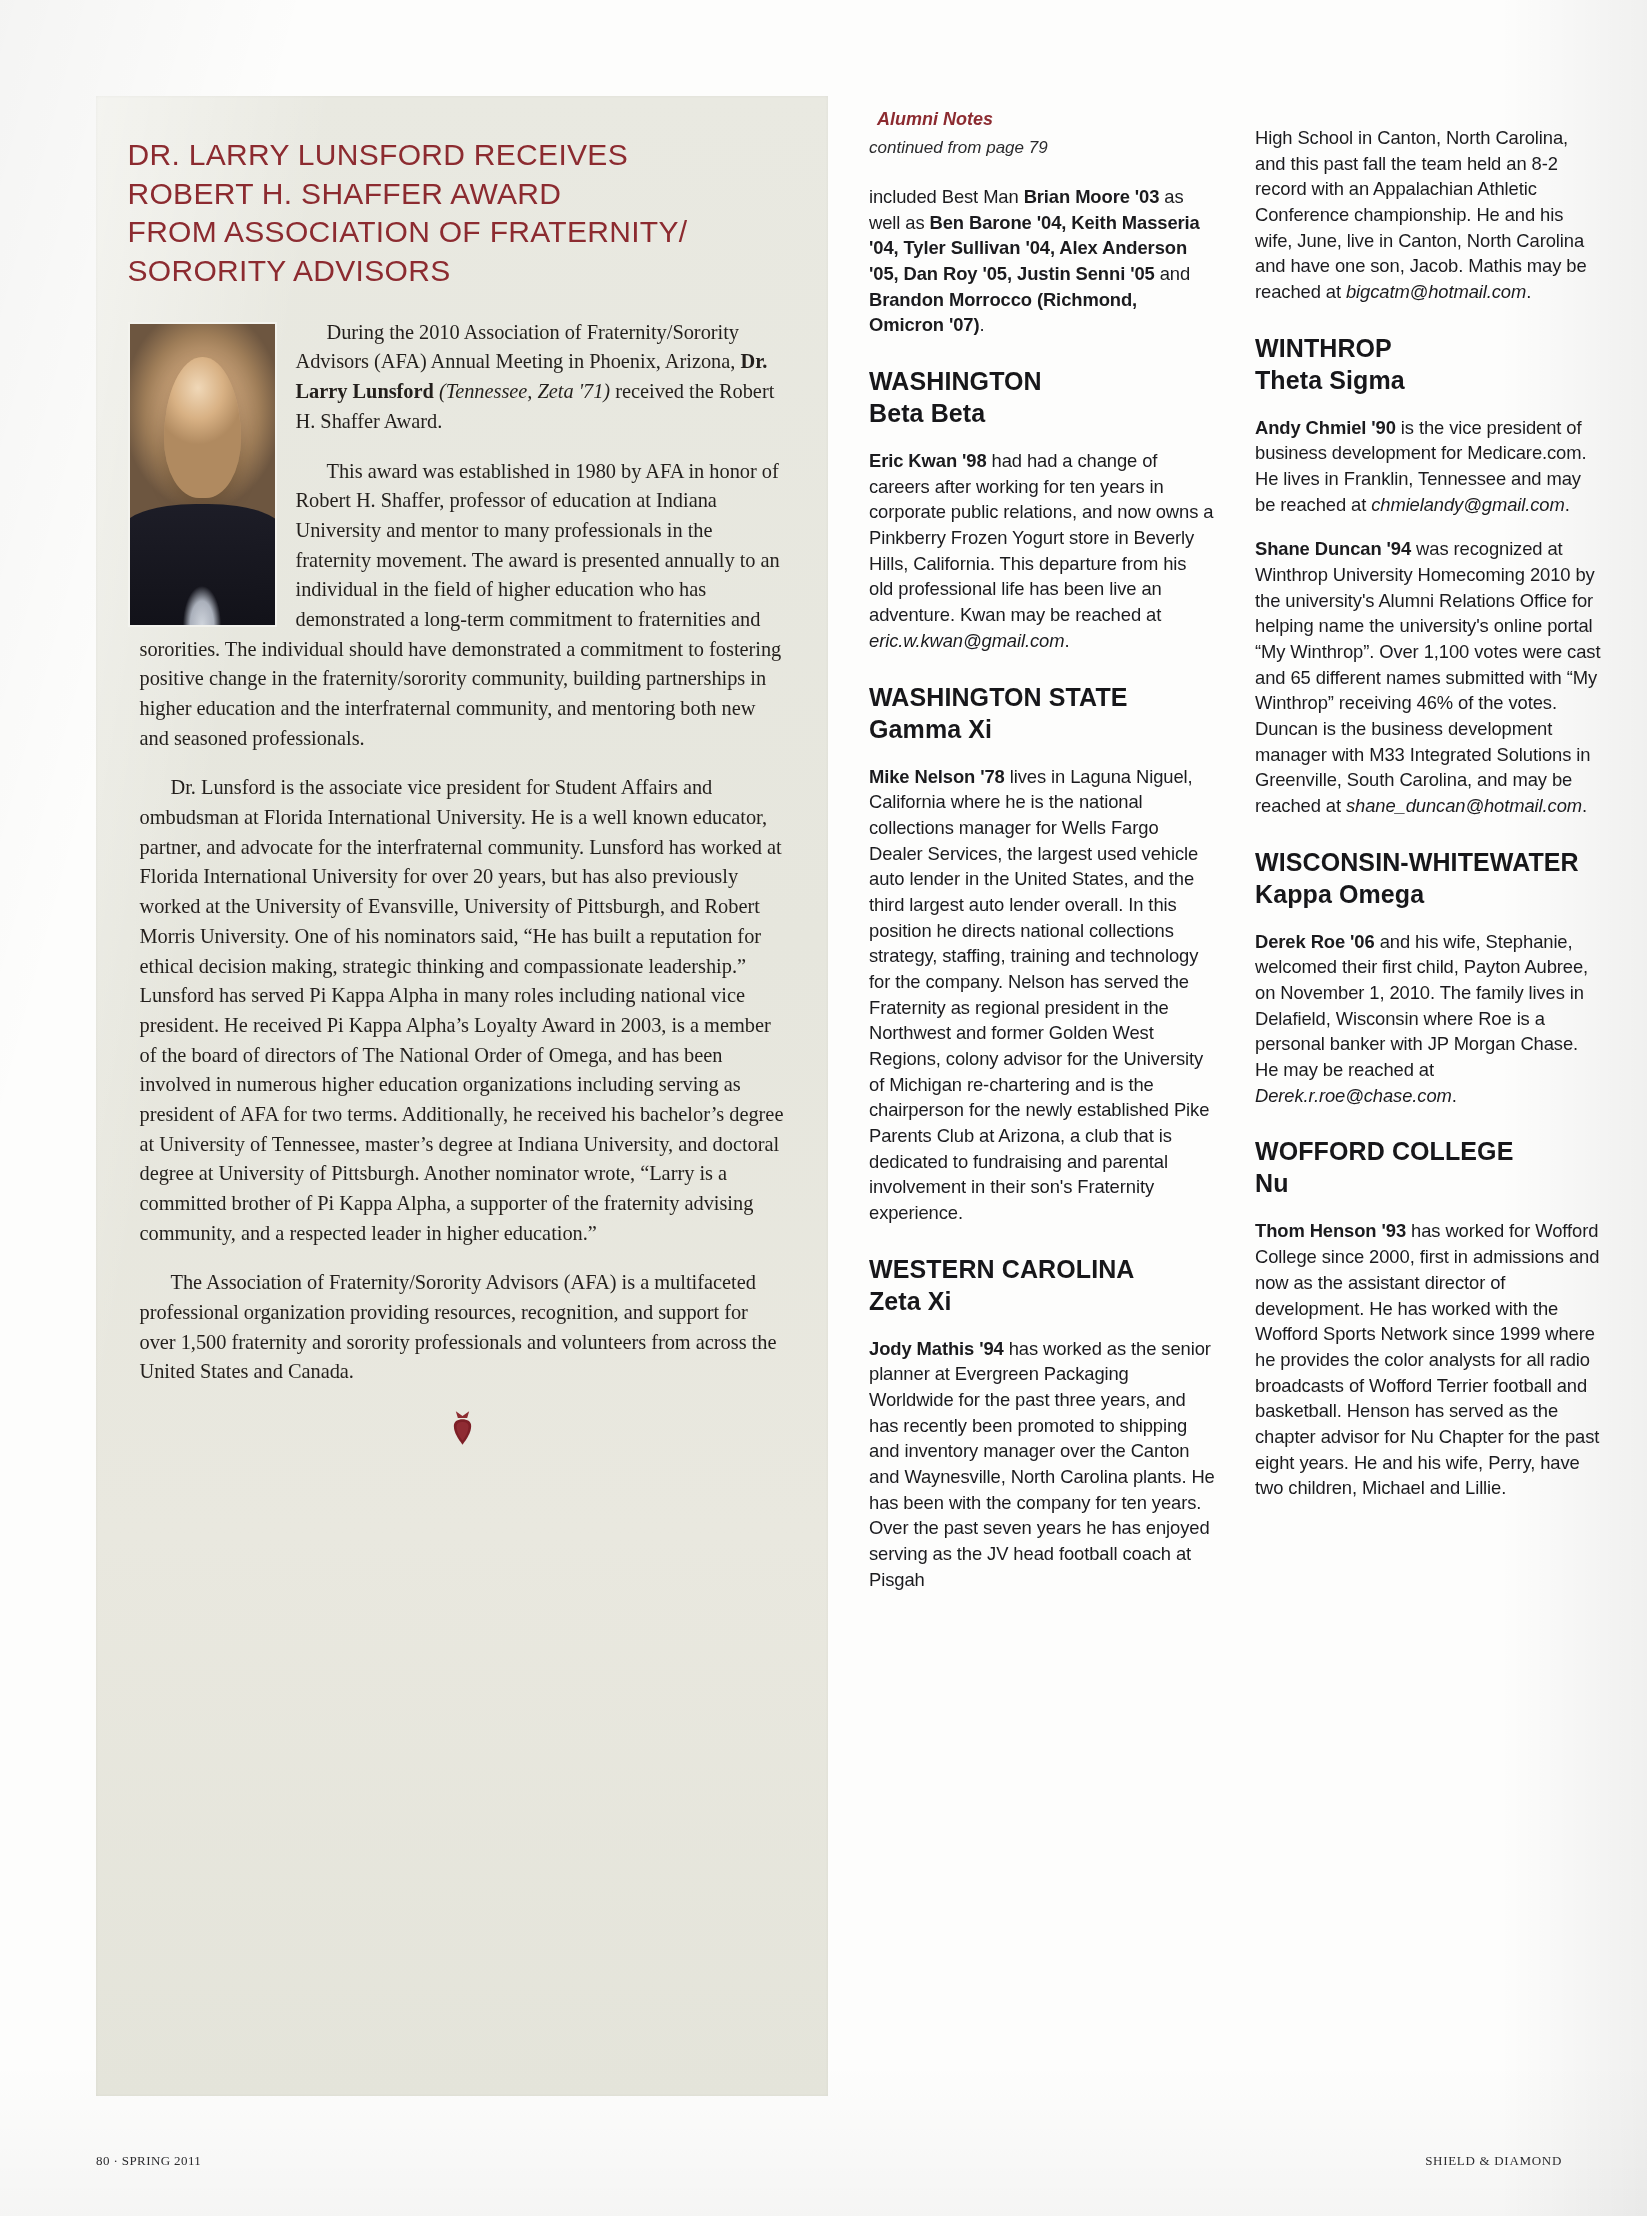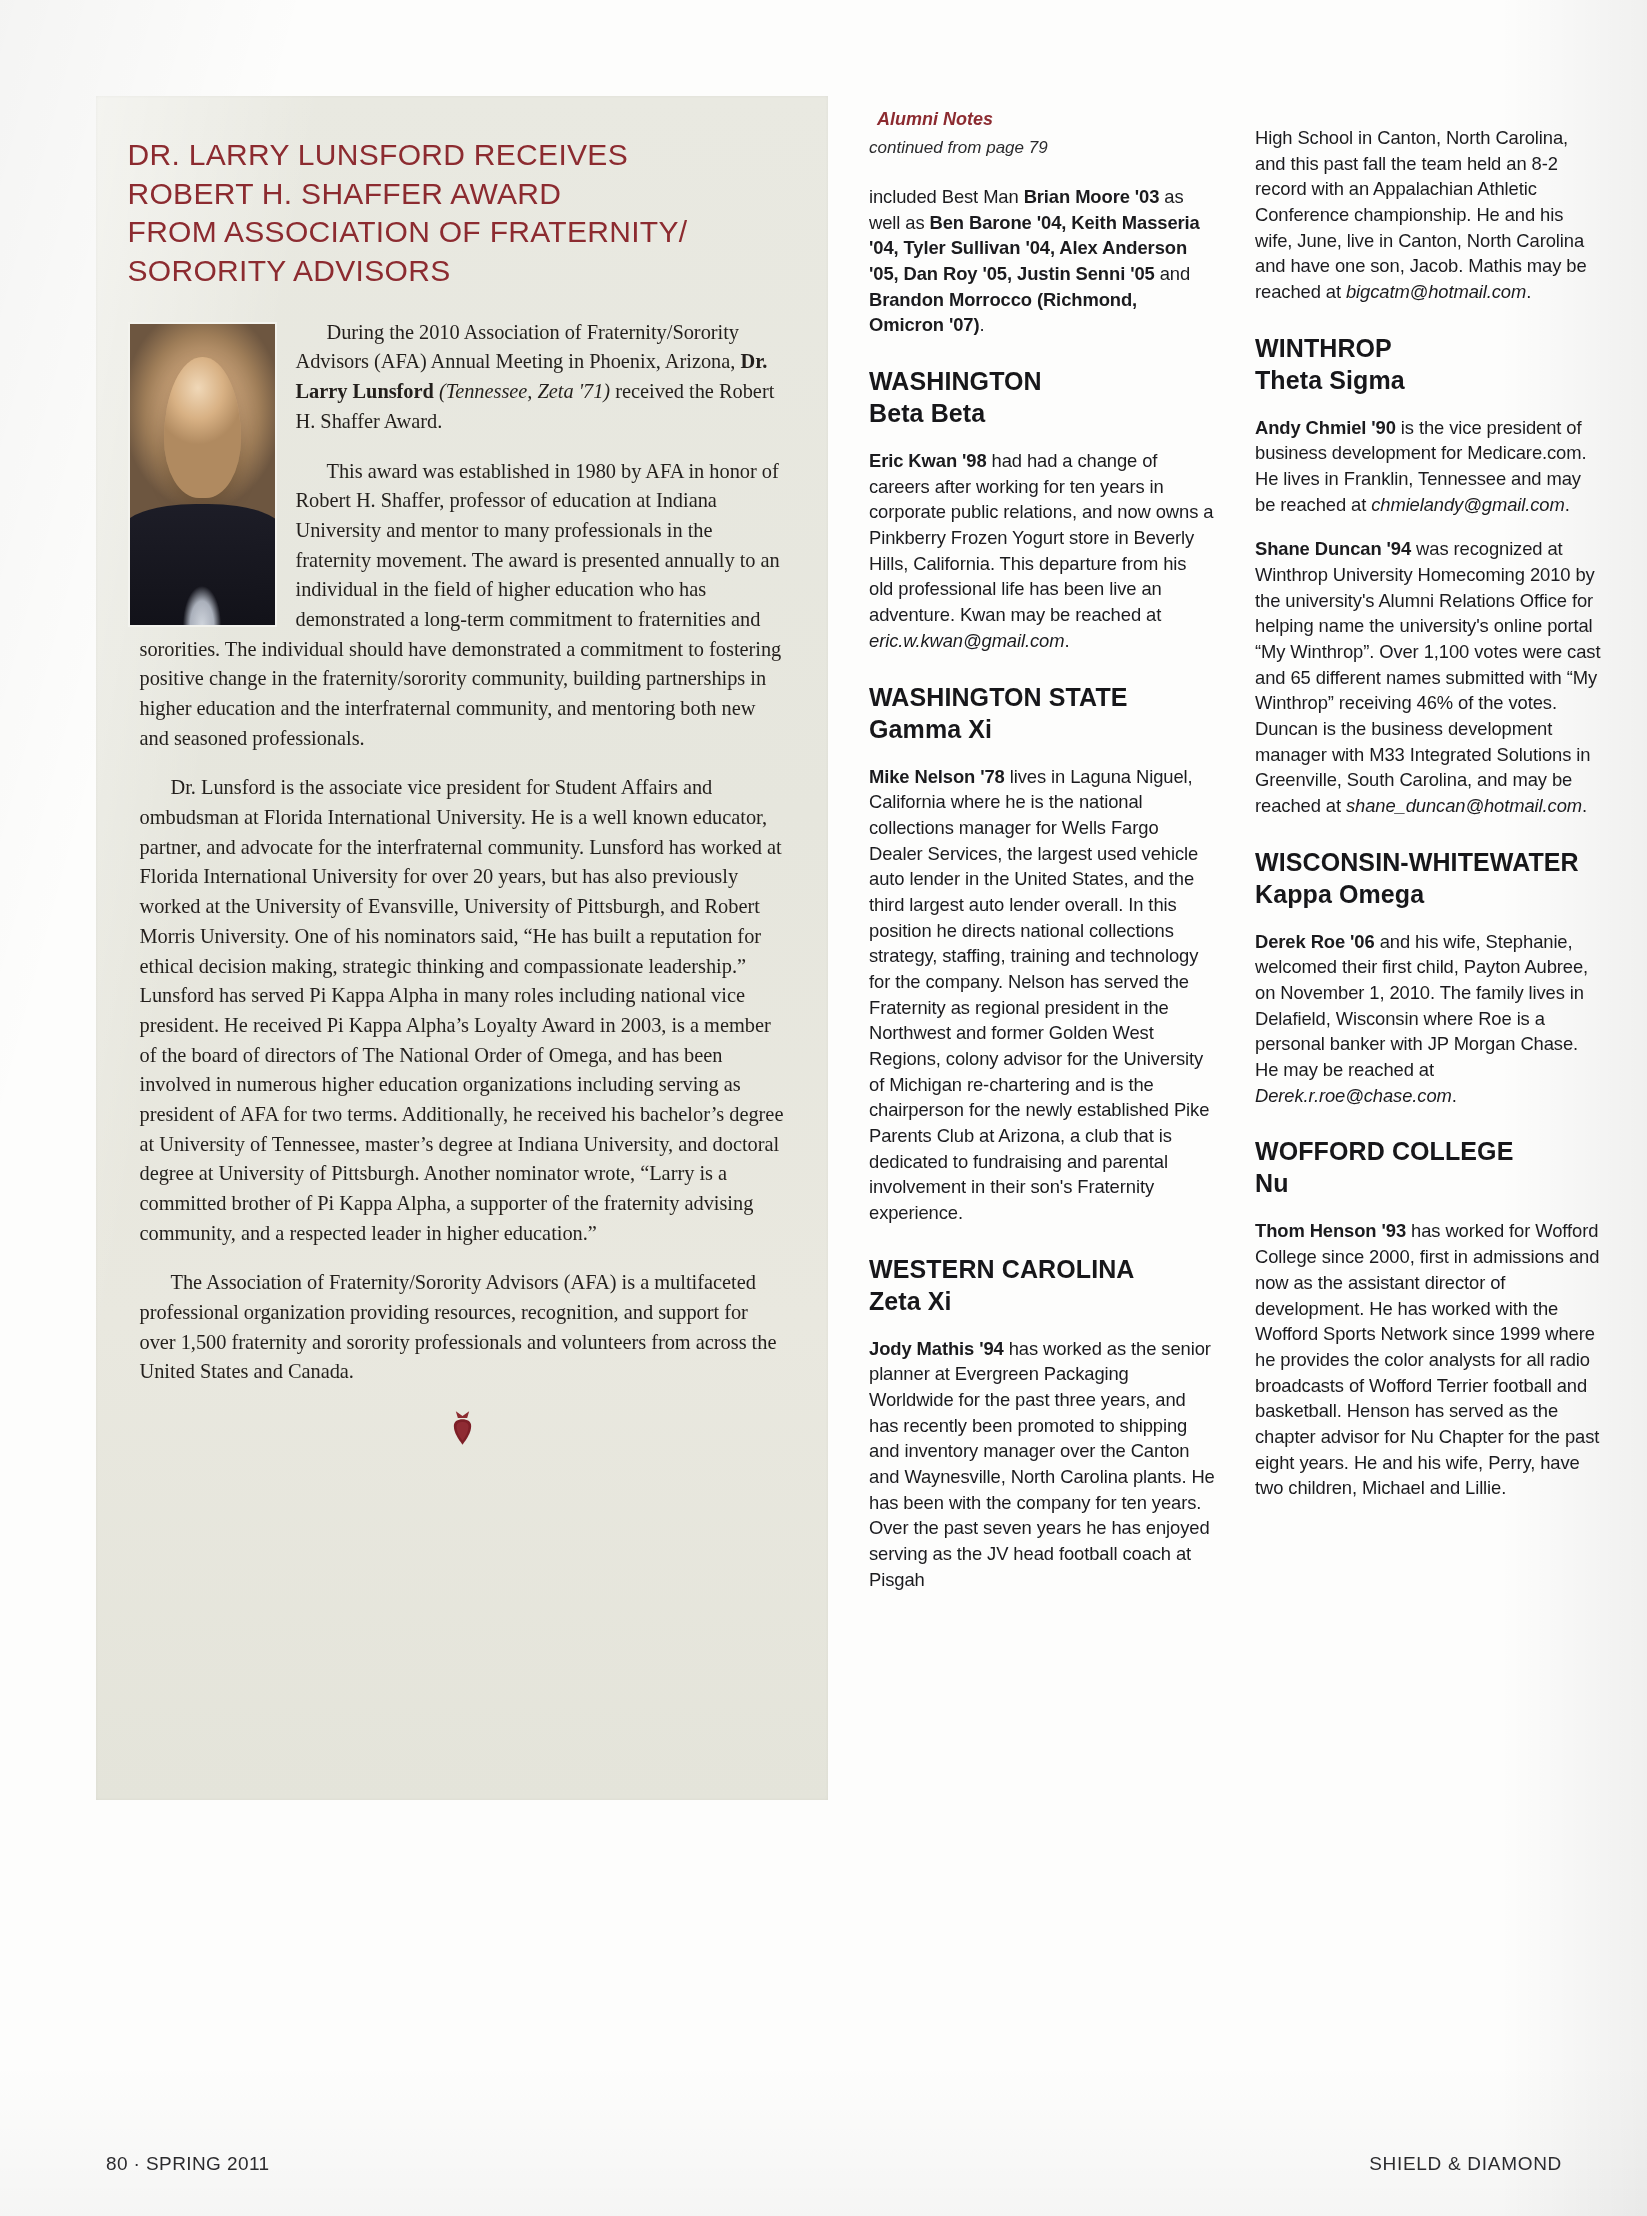--- a/index.html
+++ b/index.html
@@ -25,21 +25,21 @@
       linear-gradient(0deg, rgba(0,0,0,0.03) 0%, rgba(0,0,0,0) 7%),
       #fdfdfc;
   }
 
   
   .feature-panel {
     position: absolute;
     left: 96px;
     top: 96px;
     width: 732px;
-    height: 1704px;
+    height: 2000px;
     background:
       linear-gradient(100deg, rgba(255,255,255,0.5) 0%, rgba(255,255,255,0) 22%),
       linear-gradient(180deg, #e9e9e1 0%, #e6e6dd 42%, #e9e8df 72%, #e4e4da 100%);
     box-shadow: 0 0 3.4px rgba(0,0,0,0.05) inset;
   }
 
   .feature-inner {
     position: absolute;
     left: 31.5px;
     top: 40px;
@@ -169,25 +169,24 @@
   
   .notes-col .first-note { margin-top: 24px; }
 
   
   .footer {
     position: absolute;
     left: 0;
     right: 0;
     top: 2153px;
     height: 31px;
-    font-family: Liberation Sans, sans-serif;
-    font-size: 19px;
+    font-family: Liberation Serif, serif;
+    font-size: 13px;
     letter-spacing: 0.4px;
     color: #2b2b2e;
-    margin-left: 10px;
   }
   .folio-left {
     position: absolute;
     left: 96px;
     top: 0;
   }
   .folio-right {
     position: absolute;
     right: 85px;
     top: 0;

